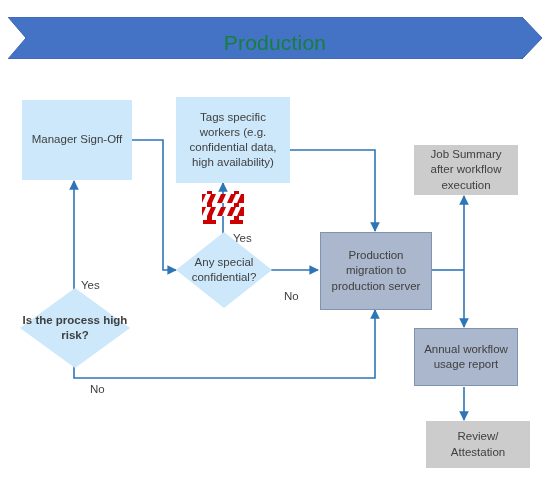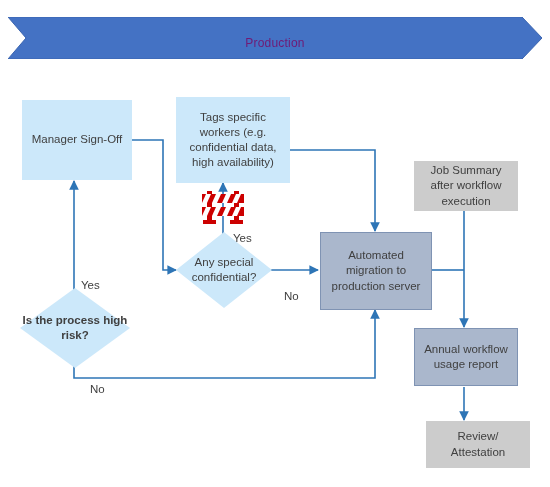--- a/index.html
+++ b/index.html
@@ -26,22 +26,22 @@
   }
   .banner-label {
     position: absolute;
     left: 0;
     top: 0;
     width: 534px;
     height: 52px;
     display: flex;
     align-items: center;
     justify-content: center;
-    color: #701a75;
-    font-size: 12px;
+    color: #15803d;
+    font-size: 21px;
     letter-spacing: 0.2px;
   }
   svg.wires {
     position: absolute;
     left: 0;
     top: 0;
     width: 550px;
     height: 487px;
     pointer-events: none;
   }
@@ -185,24 +185,24 @@
   </div>
 
   <div class="diamond-wrap" style="left:20px; top:288px; width:110px; height:80px;font-weight:bold;">
     <svg class="diamond-shape" viewBox="0 0 110 80" preserveAspectRatio="none">
       <polygon points="55,0 110,40 55,80 0,40" fill="#CCE8FA"></polygon>
     </svg>
     <div class="diamond-text">Is the process high risk?</div>
   </div>
 
   <div class="node rect-bluegrey" style="left:320px; top:232px; width:112px; height:78px;">
-    <span>Automated migration to production server</span>
-  </div>
-
-  <div class="node rect-grey" style="left:414px; top:161px; width:104px; height:50px;text-align:center;">
+    <span>Production migration to production server</span>
+  </div>
+
+  <div class="node rect-grey" style="left:414px; top:145px; width:104px; height:50px;text-align:center;">
     <span>Job Summary after workflow execution</span>
   </div>
 
   <div class="node rect-bluegrey" style="left:414px; top:328px; width:104px; height:58px;">
     <span>Annual workflow usage report</span>
   </div>
 
   <div class="node rect-grey" style="left:414px; top:421px; width:104px; height:47px;margin-left:12px;">
     <span>Review/ Attestation</span>
   </div>

